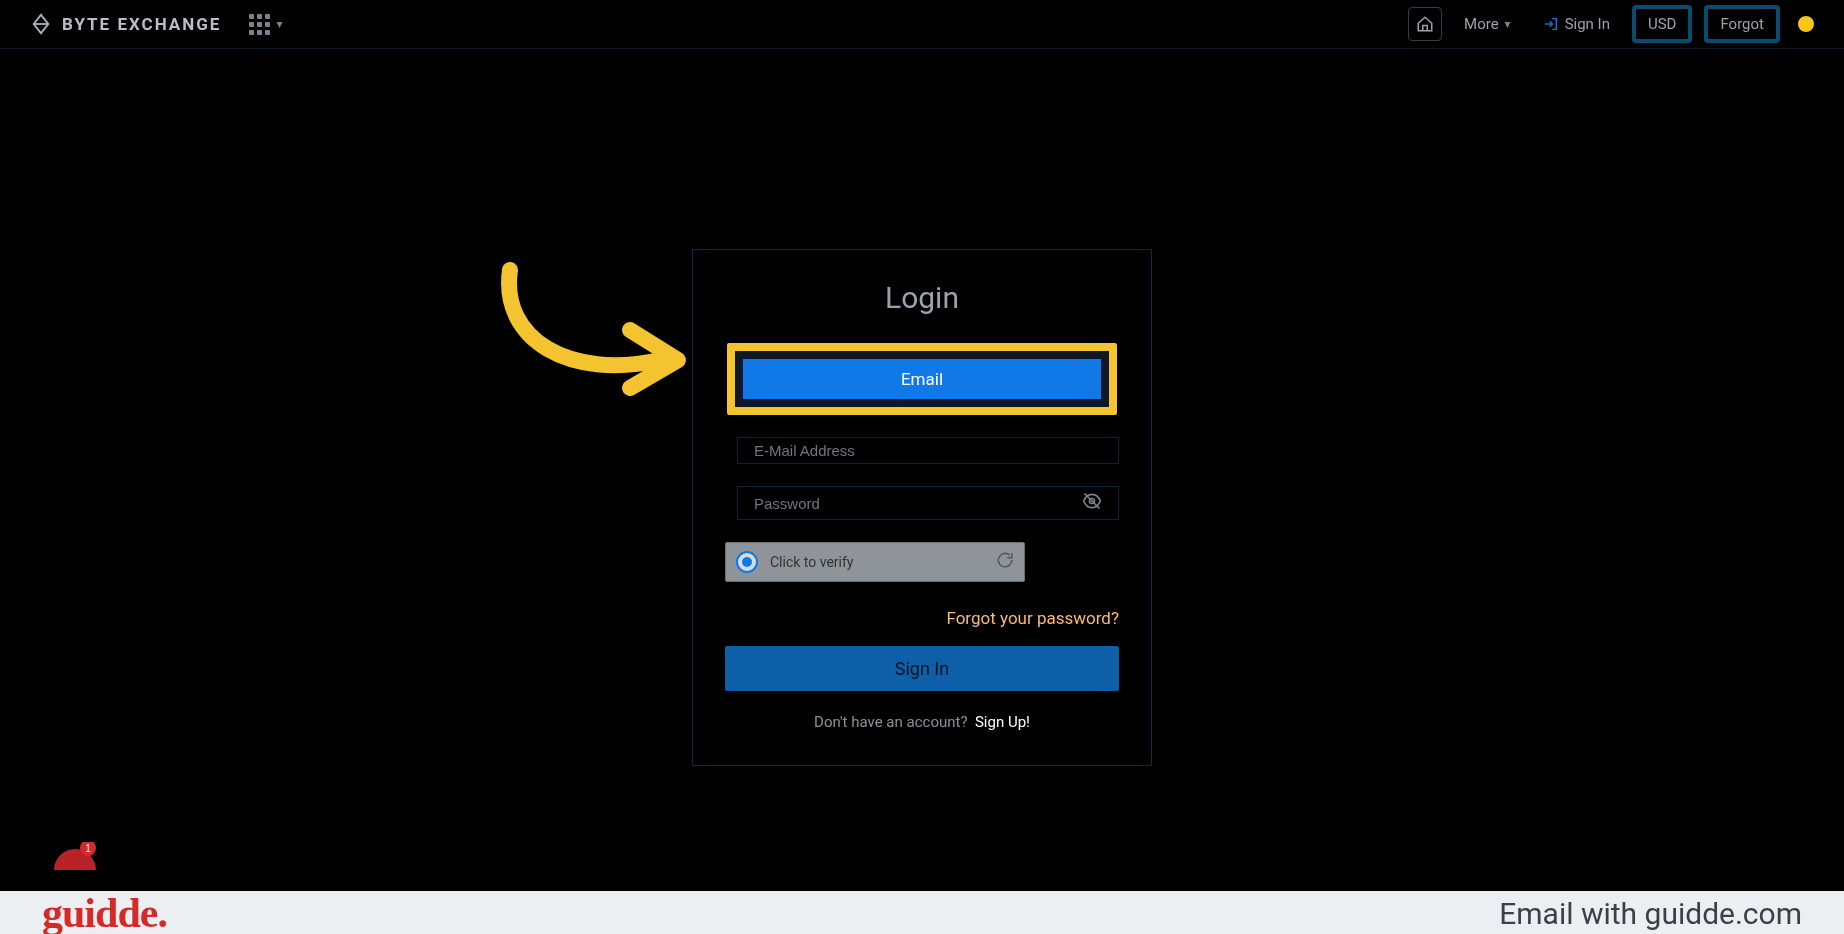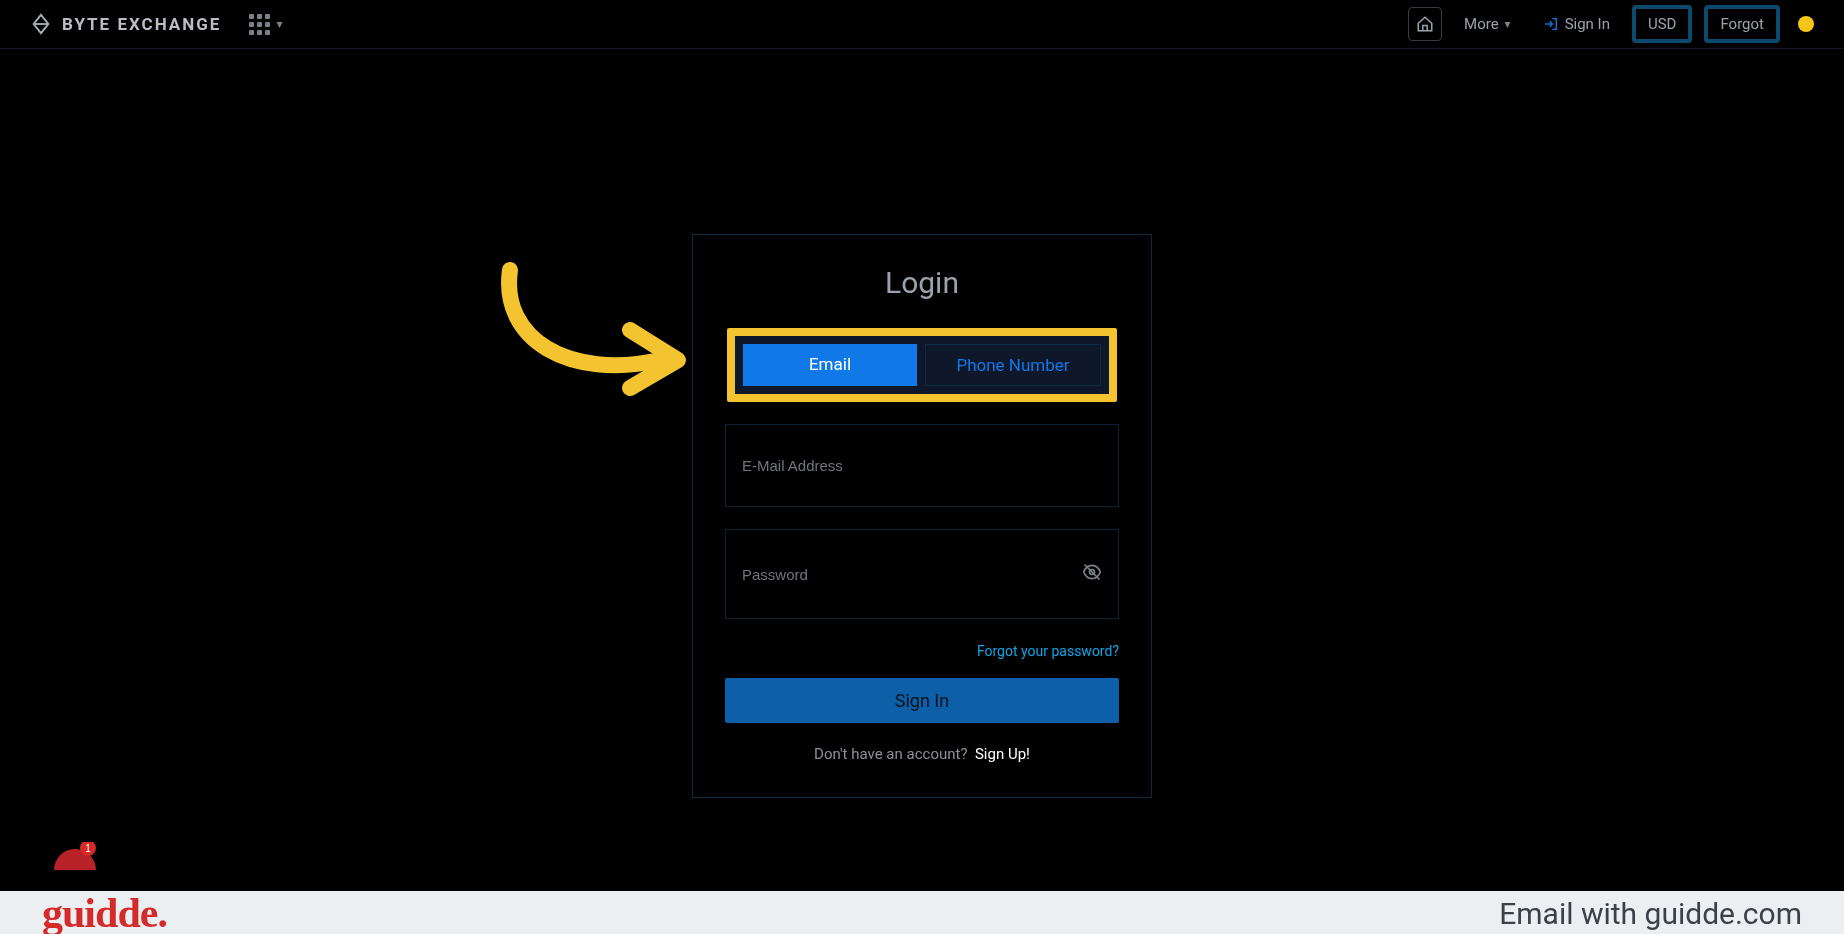--- a/index.html
+++ b/index.html
@@ -67,21 +67,21 @@
     position: absolute;
     left: 0; right: 0;
     top: 61px;
     height: 830px;
     background: rgba(0,0,0,0.35);
     pointer-events: none;
   }
   .login-card {
     position: absolute;
     left: 50%;
-    top: 234px;
+    top: 249px;
     transform: translateX(-50%);
     width: 460px;
     border: 1px solid #0b2a44;
     padding: 30px 30px 34px;
   }
   .login-title {
     color: #9aa3ab;
     font-size: 30px;
     text-align: center;
     font-weight: 400;
@@ -102,25 +102,26 @@
     text-align: center;
     padding: 10px 0;
     font-size: 17px;
   }
   .tab-active { background: #1178e8; color: #fff; }
   .tab-inactive { border: 1px solid #0b2a44; color: #1178e8; }
 
   .form-wrap { padding: 0 2px; }
   .field {
     border: 1px solid #0b2338;
-    padding: 32px 16px;
+    padding: 4px 16px;
     margin-bottom: 22px;
     display: flex;
     align-items: center;
     justify-content: flex-start;
+    margin-left: 12px;
   }
   .field input {
     background: transparent;
     border: none;
     outline: none;
     color: #ddd;
     font-size: 15px;
     width: 100%;
   }
   .field input::placeholder { color: #6e767e; }
@@ -145,21 +146,21 @@
     background:#d8dbde;
   }
   .captcha-radio span { width:10px; height:10px; border-radius:50%; background:#1178e8;}
   .captcha-text { color:#333; font-size:14px; flex:1;}
   .captcha-reload { color:#555; }
 
   .forgot {
     text-align: right;
     margin-bottom: 18px;
   }
-  .forgot a { color:#0ea5e9; font-size:14px; text-decoration:none; }
+  .forgot a { color:#fdba74; font-size:17px; text-decoration:none; }
 
   .signin-btn {
     width: 100%;
     background: #0d5fa7;
     color: #0a1220;
     text-align: center;
     padding: 12px 0;
     font-size: 18px;
     border-radius: 2px;
     margin-bottom: 22px;
@@ -273,40 +274,49 @@
 
 <div class="dim-overlay"></div>
 
 <div class="login-card">
   <div class="login-title">Login</div>
 
   <div class="tab-highlight">
     <div class="tab tab-active">
       <span>Email</span>
     </div>
-    <div class="tab tab-inactive">
-      <span>Phone Number</span>
-    </div>
   </div>
 
   <div class="form-wrap">
     <div class="field">
       <input type="text" placeholder="E-Mail Address" style="">
     </div>
     <div class="field">
       <input type="password" placeholder="Password" style="">
       <span class="eye-off">
         <svg width="20" height="20" viewBox="0 0 24 24" fill="none" stroke="currentColor" stroke-width="2">
           <path d="M2 12 C4 7 8 4 12 4 C16 4 20 7 22 12 C20 17 16 20 12 20 C8 20 4 17 2 12 Z"></path>
           <circle cx="12" cy="12" r="3"></circle>
           <line x1="3" y1="3" x2="21" y2="21"></line>
         </svg>
       </span>
     </div>
 
+    <div class="captcha">
+      <span class="captcha-radio">
+          <span></span>
+        </span>
+      <span class="captcha-text">Click to verify</span>
+      <span class="captcha-reload">
+        <svg width="18" height="18" viewBox="0 0 24 24" fill="none" stroke="currentColor" stroke-width="2">
+          <path d="M21 12 A9 9 0 1 1 18.3 5.7"></path>
+          <polyline points="21 3 21 9 15 9"></polyline>
+        </svg>
+      </span>
+    </div>
 
     <div class="forgot">
       <a href="#">Forgot your password?</a>
     </div>
 
     <div class="signin-btn">
       <span>Sign In</span>
     </div>
 
     <div class="signup-row">

